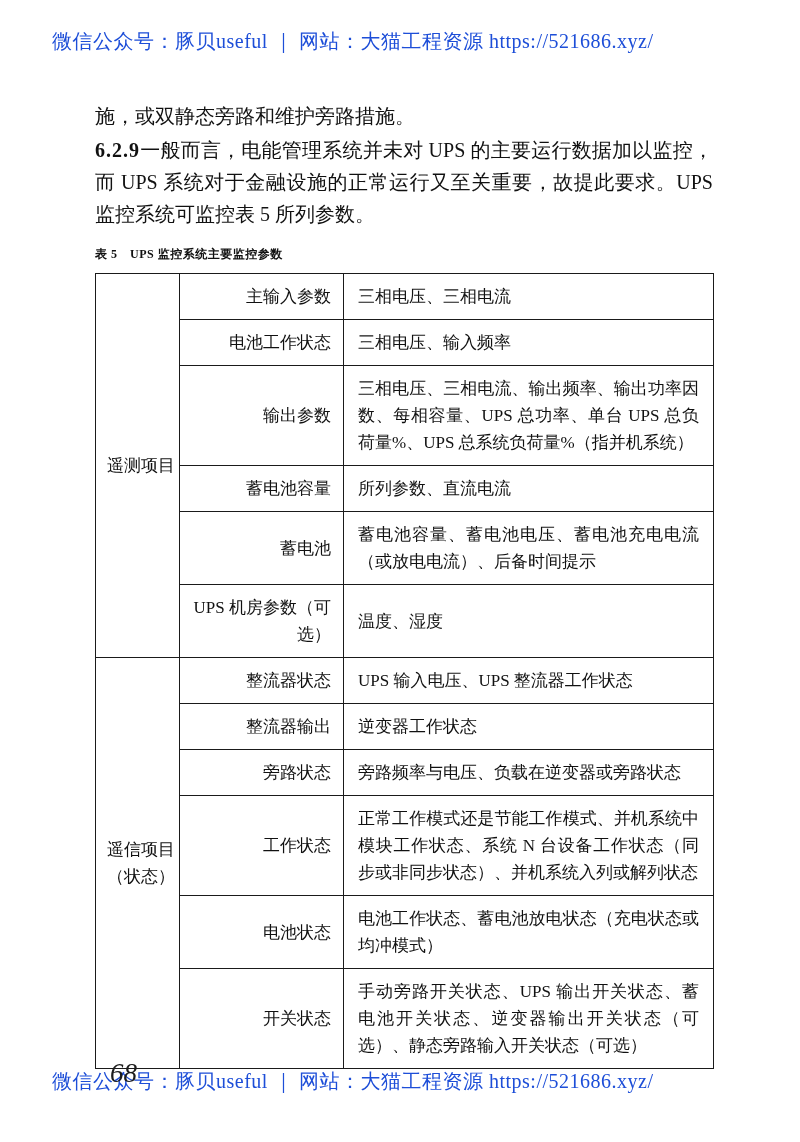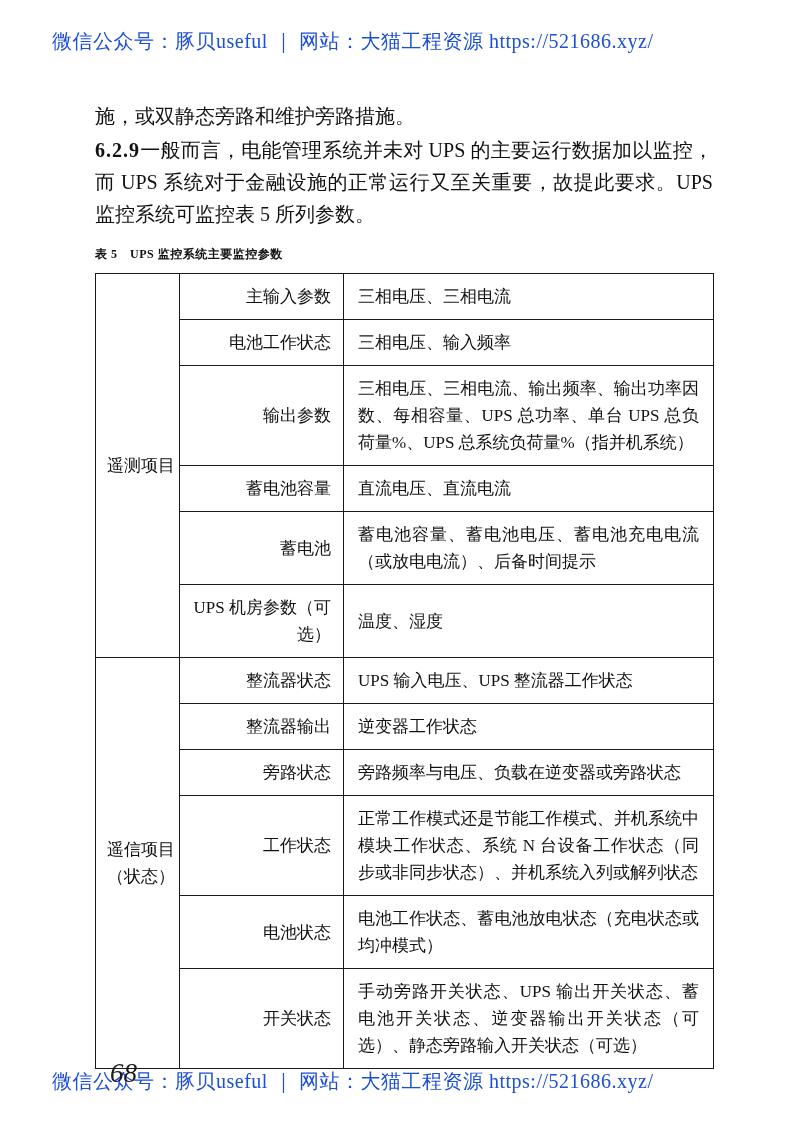--- a/index.html
+++ b/index.html
@@ -104,21 +104,21 @@
       <tr>
         <td class="param">电池工作状态</td>
         <td class="desc">三相电压、输入频率</td>
       </tr>
       <tr>
         <td class="param">输出参数</td>
         <td class="desc">三相电压、三相电流、输出频率、输出功率因数、每相容量、UPS 总功率、单台 UPS 总负荷量%、UPS 总系统负荷量%（指并机系统）</td>
       </tr>
       <tr>
         <td class="param">蓄电池容量</td>
-        <td class="desc">直流电压、直流电流</td>
+        <td class="desc">所列参数、直流电流</td>
       </tr>
       <tr>
         <td class="param">蓄电池</td>
         <td class="desc">蓄电池容量、蓄电池电压、蓄电池充电电流（或放电电流）、后备时间提示</td>
       </tr>
       <tr>
         <td class="param">UPS 机房参数（可选）</td>
         <td class="desc">温度、湿度</td>
       </tr>
 

